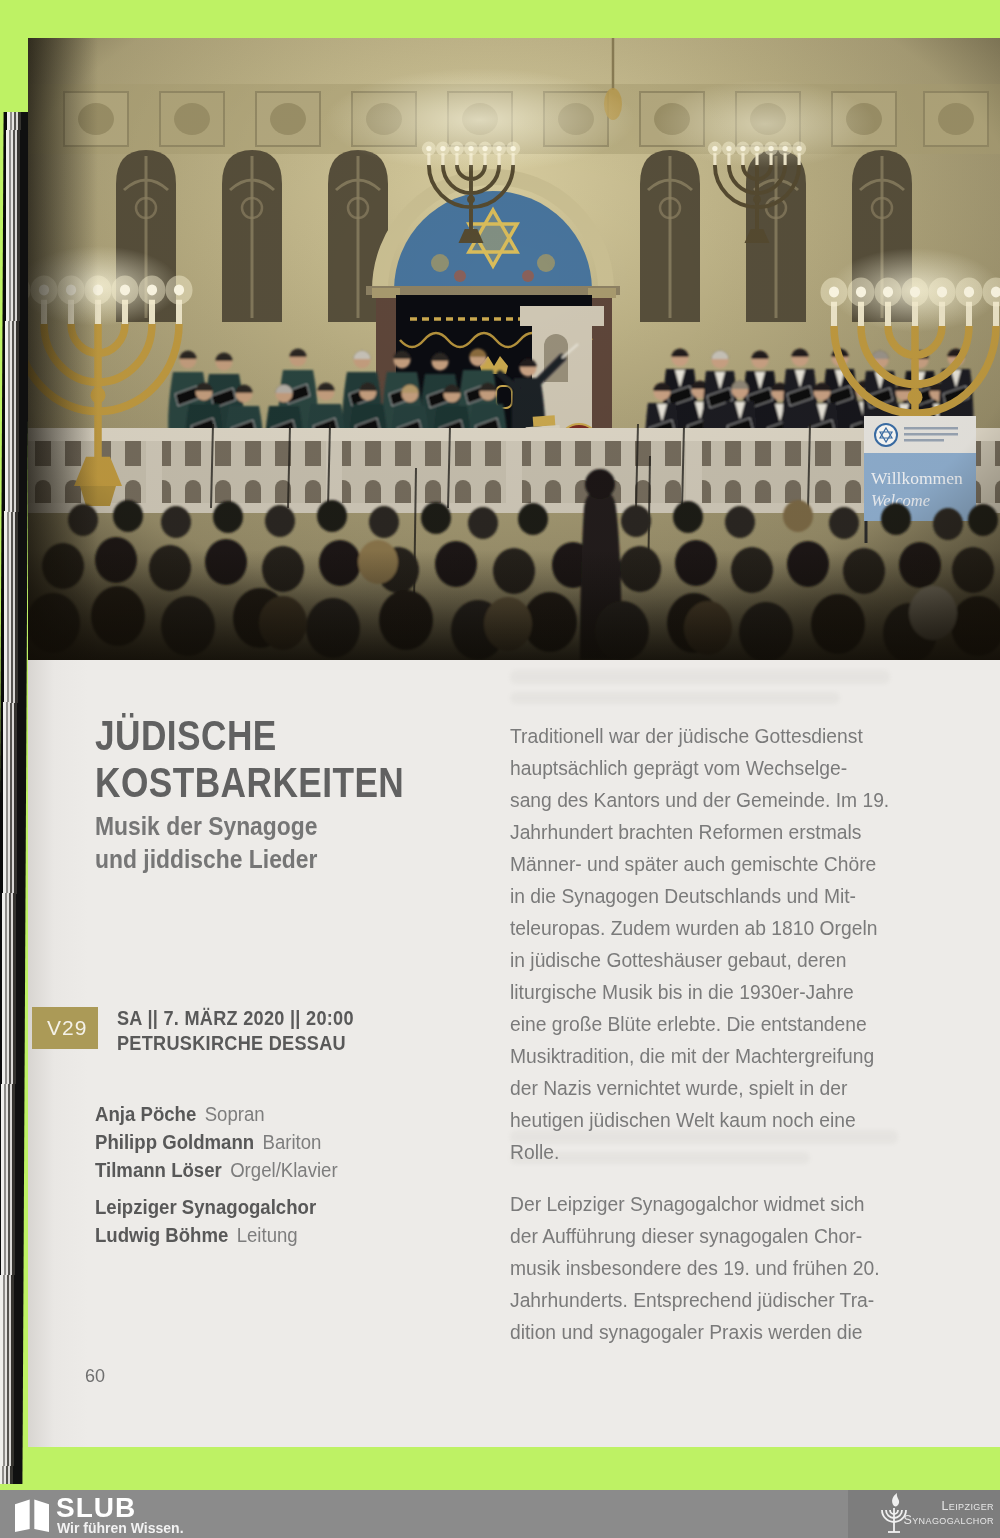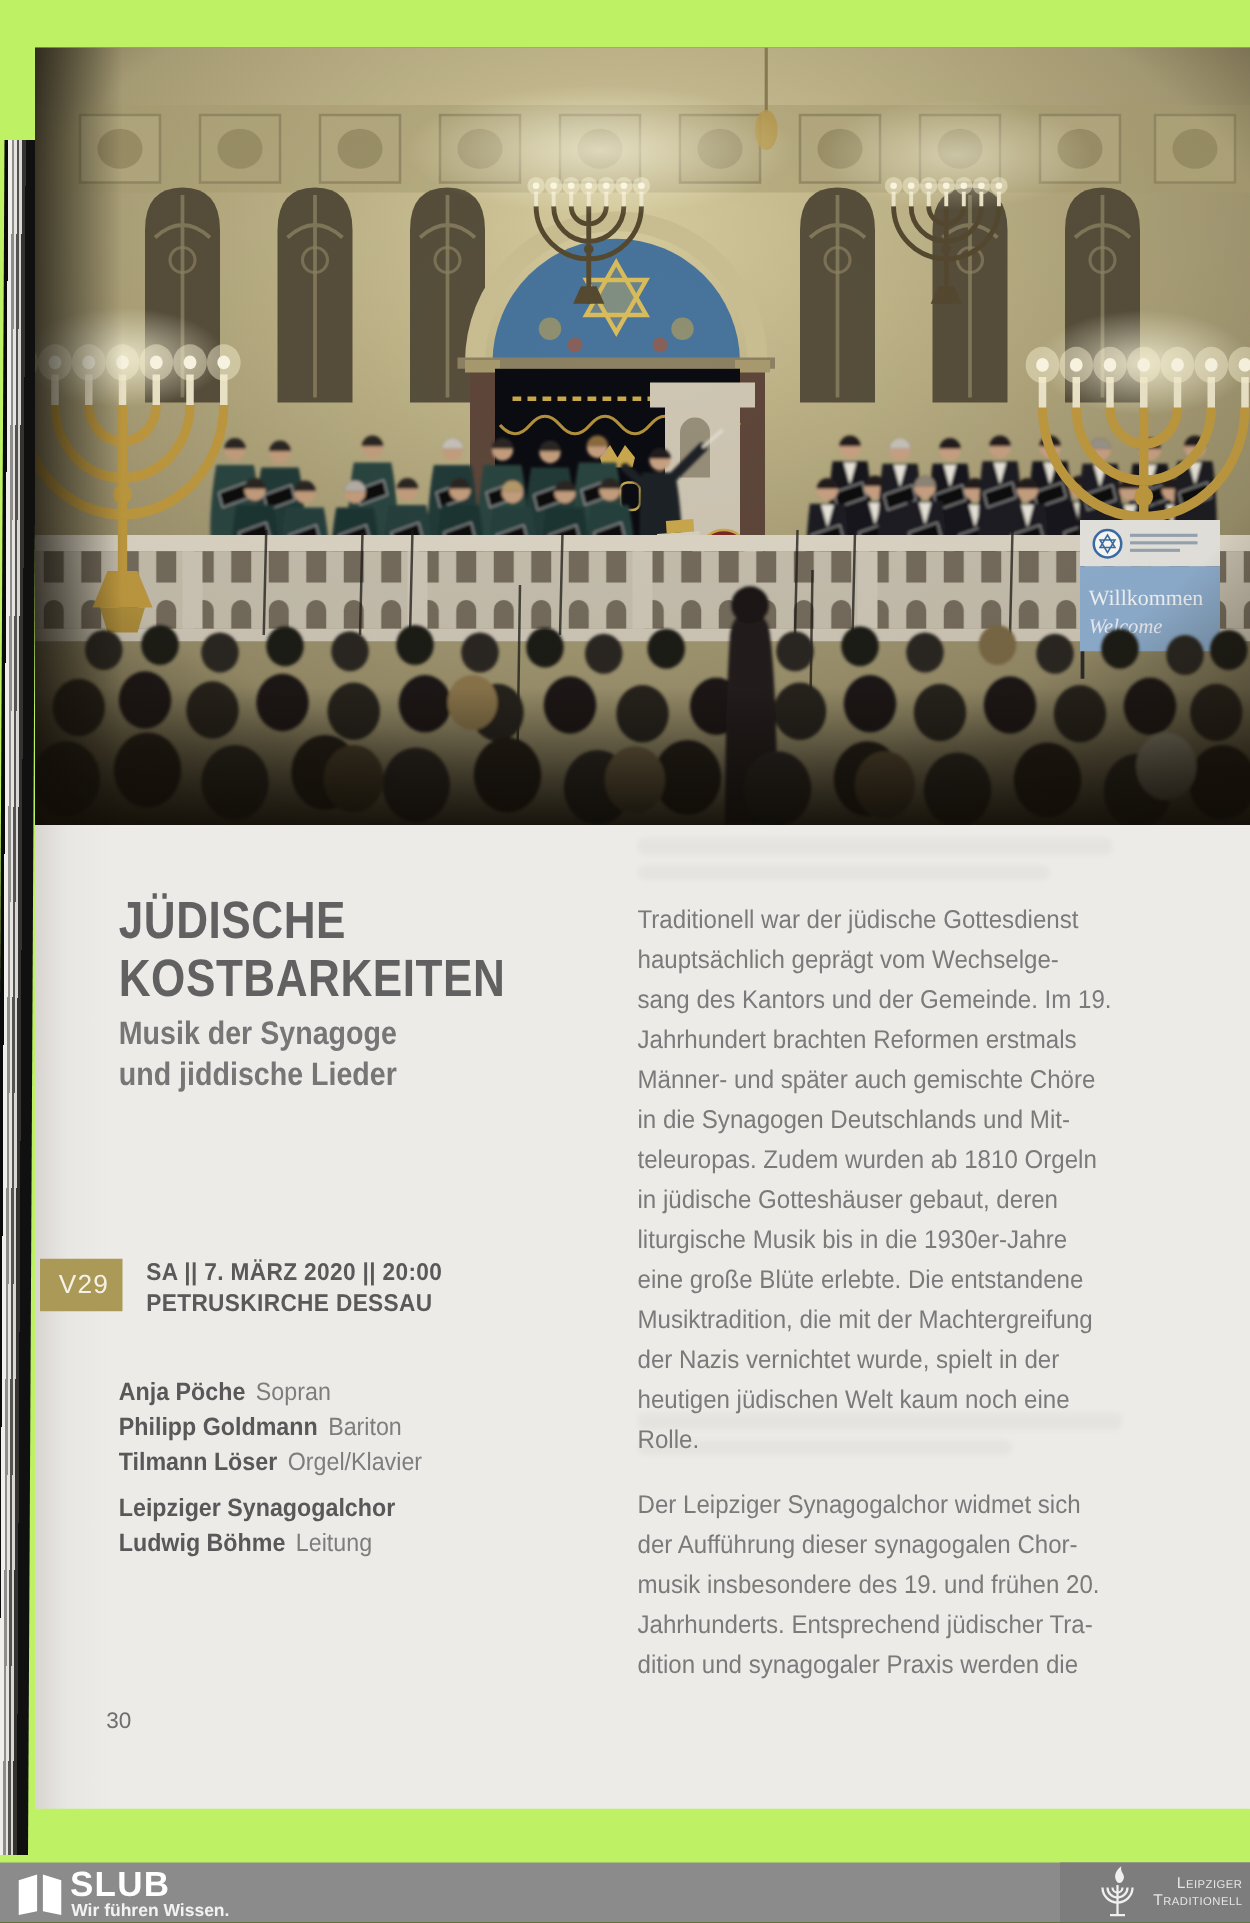--- a/index.html
+++ b/index.html
@@ -489,21 +489,21 @@
         </div>
       <div class="para p2">
           <div>Der Leipziger Synagogalchor widmet sich</div>
           <div>der Aufführung dieser synagogalen Chor-</div>
           <div>musik insbesondere des 19. und frühen 20.</div>
           <div>Jahrhunderts. Entsprechend jüdischer Tra-</div>
           <div>dition und synagogaler Praxis werden die</div>
         </div>
     </div>
 
-    <div class="pagenum">30</div>
+    <div class="pagenum">60</div>
   </div>
 
   <div class="footerbar">
     <svg class="slub-icon" width="38" height="34" viewBox="0 0 48 44">
       <polygon points="2,8 21,2 21,40 2,44" fill="#ffffff"></polygon>
       <polygon points="27,2 46,8 46,44 27,40" fill="#ffffff"></polygon>
     </svg>
     <div class="slub-name">SLUB</div>
     <div class="slub-tag">Wir führen Wissen.</div>
 
@@ -513,18 +513,18 @@
           <path d="M18,40 L18,16"></path>
           <path d="M6,18 A12,12 0 0 0 30,18"></path>
           <path d="M10,18 A8,8 0 0 0 26,18"></path>
           <path d="M14,18 A4,4 0 0 0 22,18"></path>
           <path d="M12,40 L24,40"></path>
         </g>
         <path d="M18,14 C14,9 17,4 21,1 C20,6 24,7 23,11 C22,14 20,15 18,14 Z" fill="#f0f0f0"></path>
       </svg>
       <div class="choir-logo-text">
         <div>Leipziger</div>
-        <div>Traditionell</div>
+        <div>Synagogalchor</div>
       </div>
     </div>
   </div>
 
 </div>
 
 </body></html>

